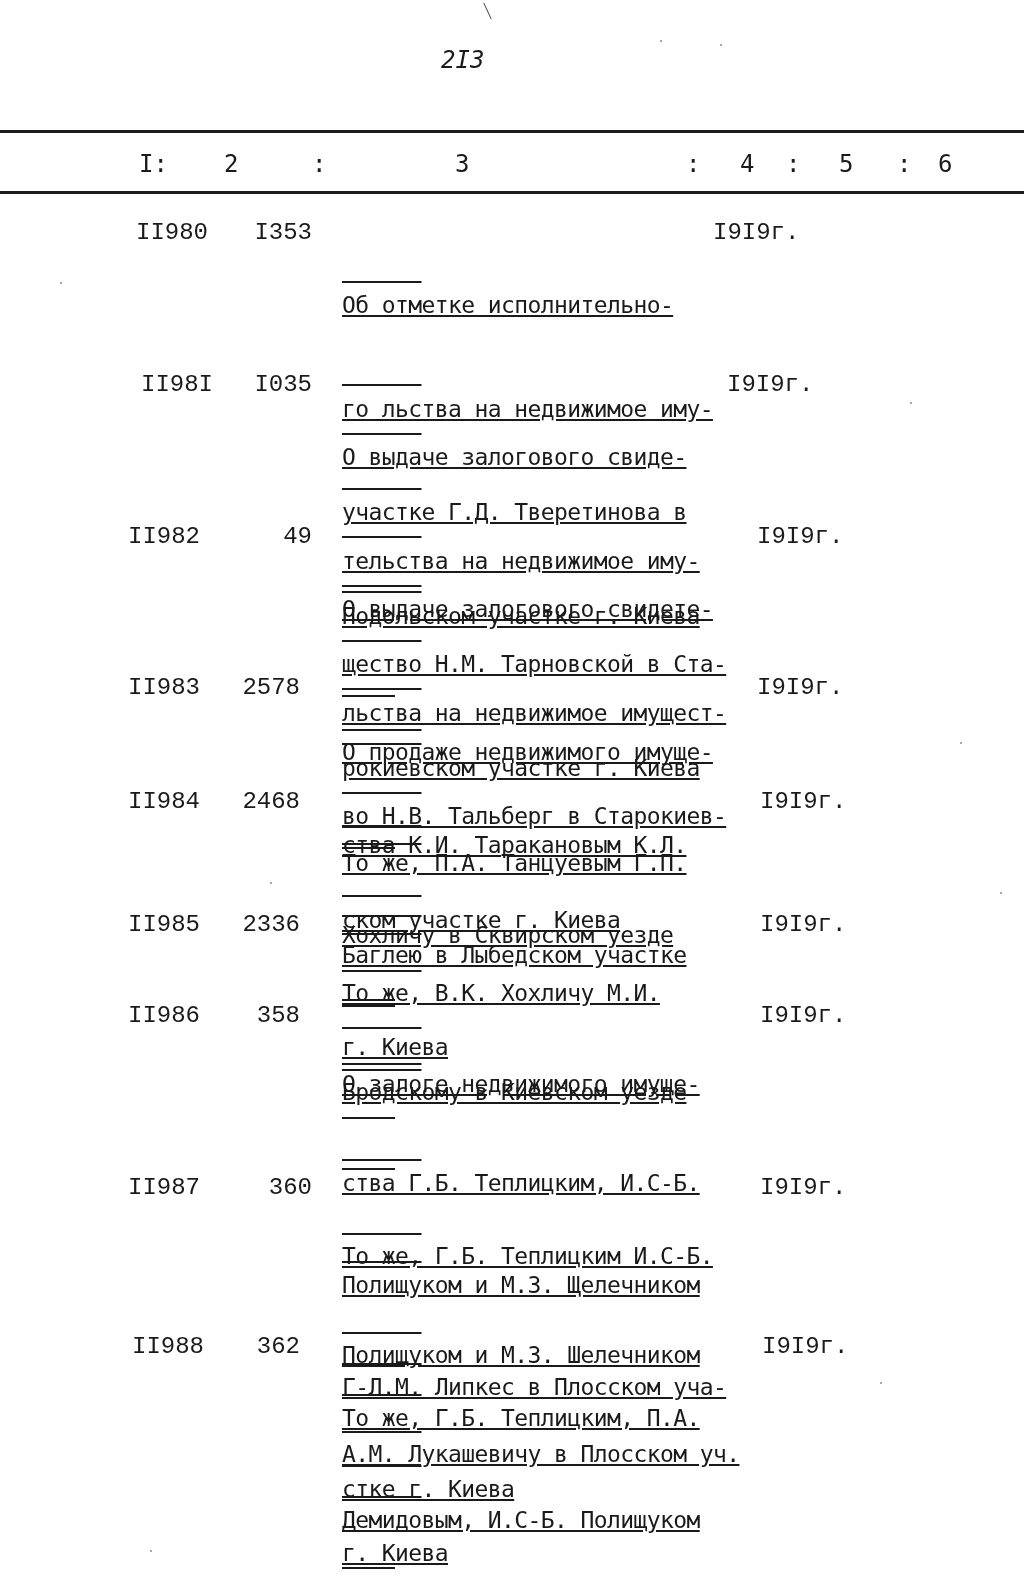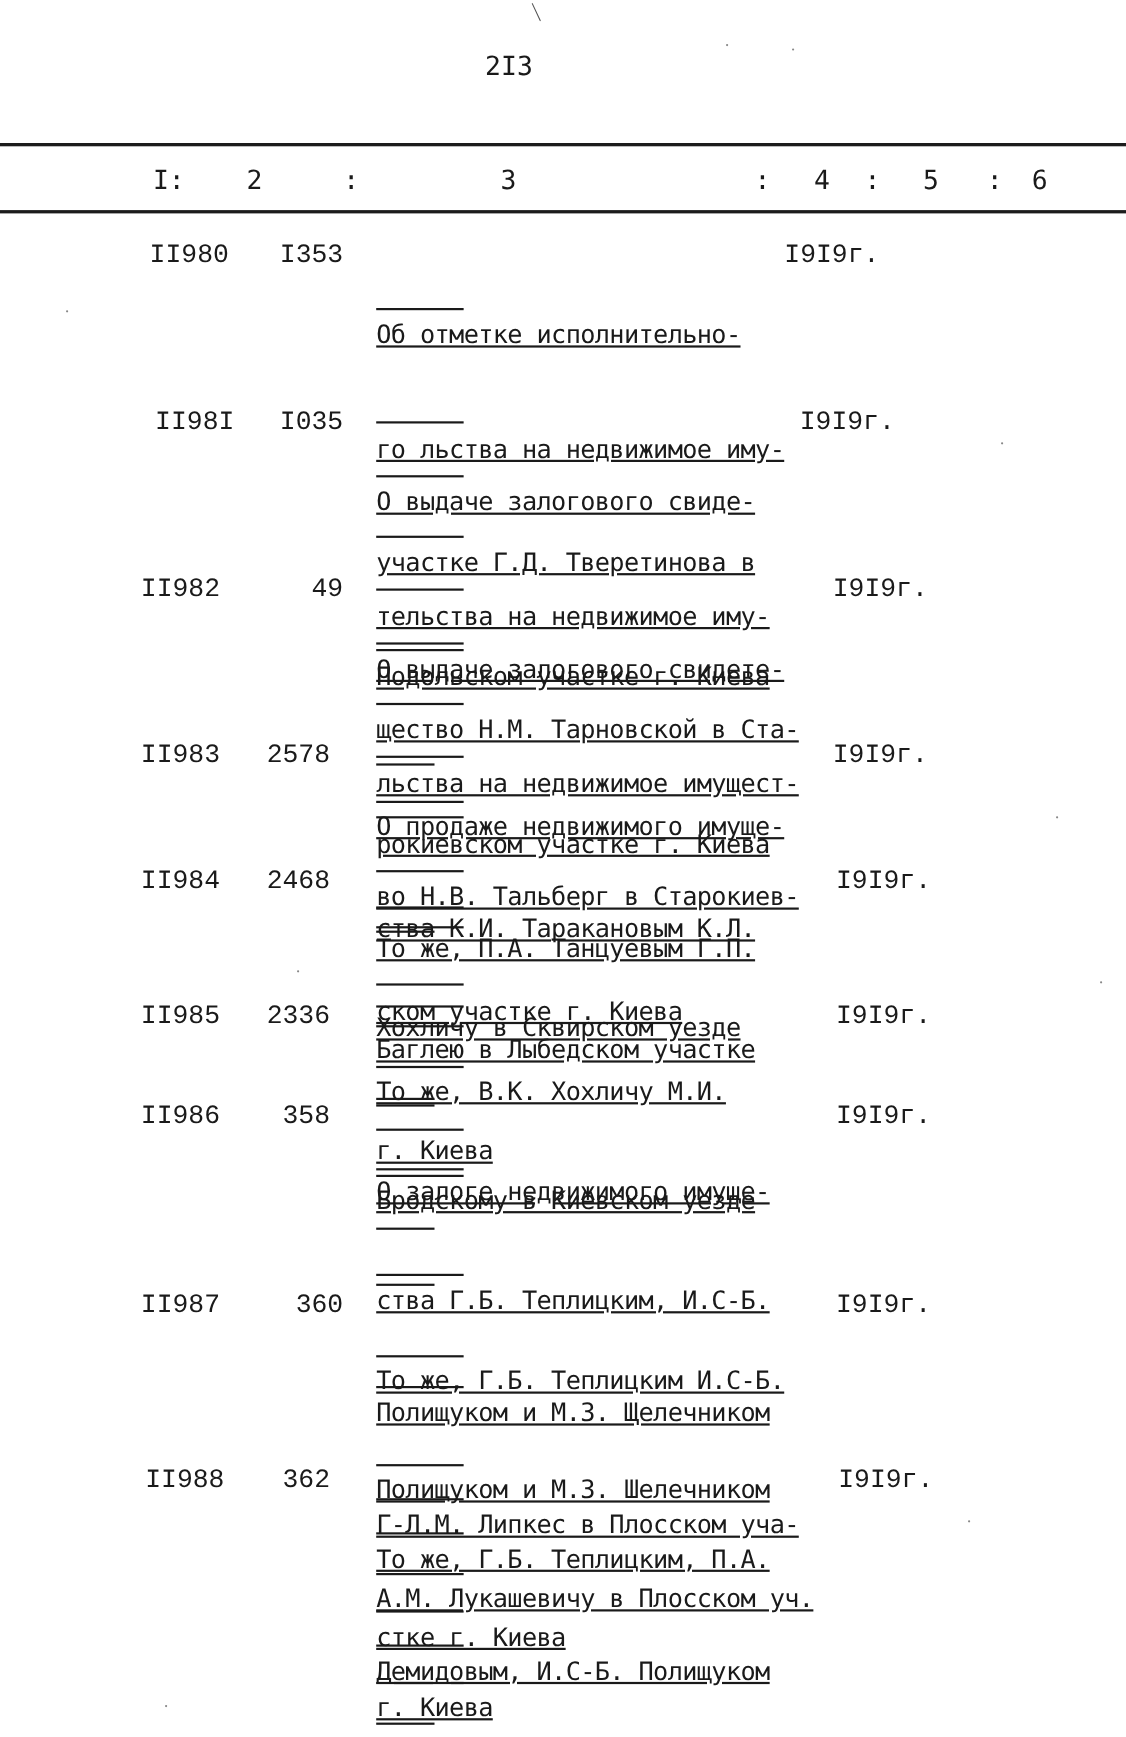--- a/index.html
+++ b/index.html
@@ -6,21 +6,21 @@
     body {
       width: 1024px; height: 1579px;
       background: #ffffff;
       position: relative;
       overflow: hidden;
       font-family: "DejaVu Sans Mono", "Liberation Mono", monospace;
       color: #1a1a1a;
     }
     .page-number {
       position: absolute; left: 441px; top: 46px;
-      font-size: 24px; letter-spacing: 0px;
+      font-size: 24px; letter-spacing: 0px; font-style: italic;
     }
     .rule {
       position: absolute; left: 0; width: 1024px; background: #1c1c1c;
     }
     .rule.top { top: 130px; height: 3px; }
     .rule.bottom { top: 191px; height: 3px; }
     .col-header {
       position: absolute; top: 150px; font-size: 24px;
     }
     .entry { position: absolute; left: 0; width: 1024px; }

